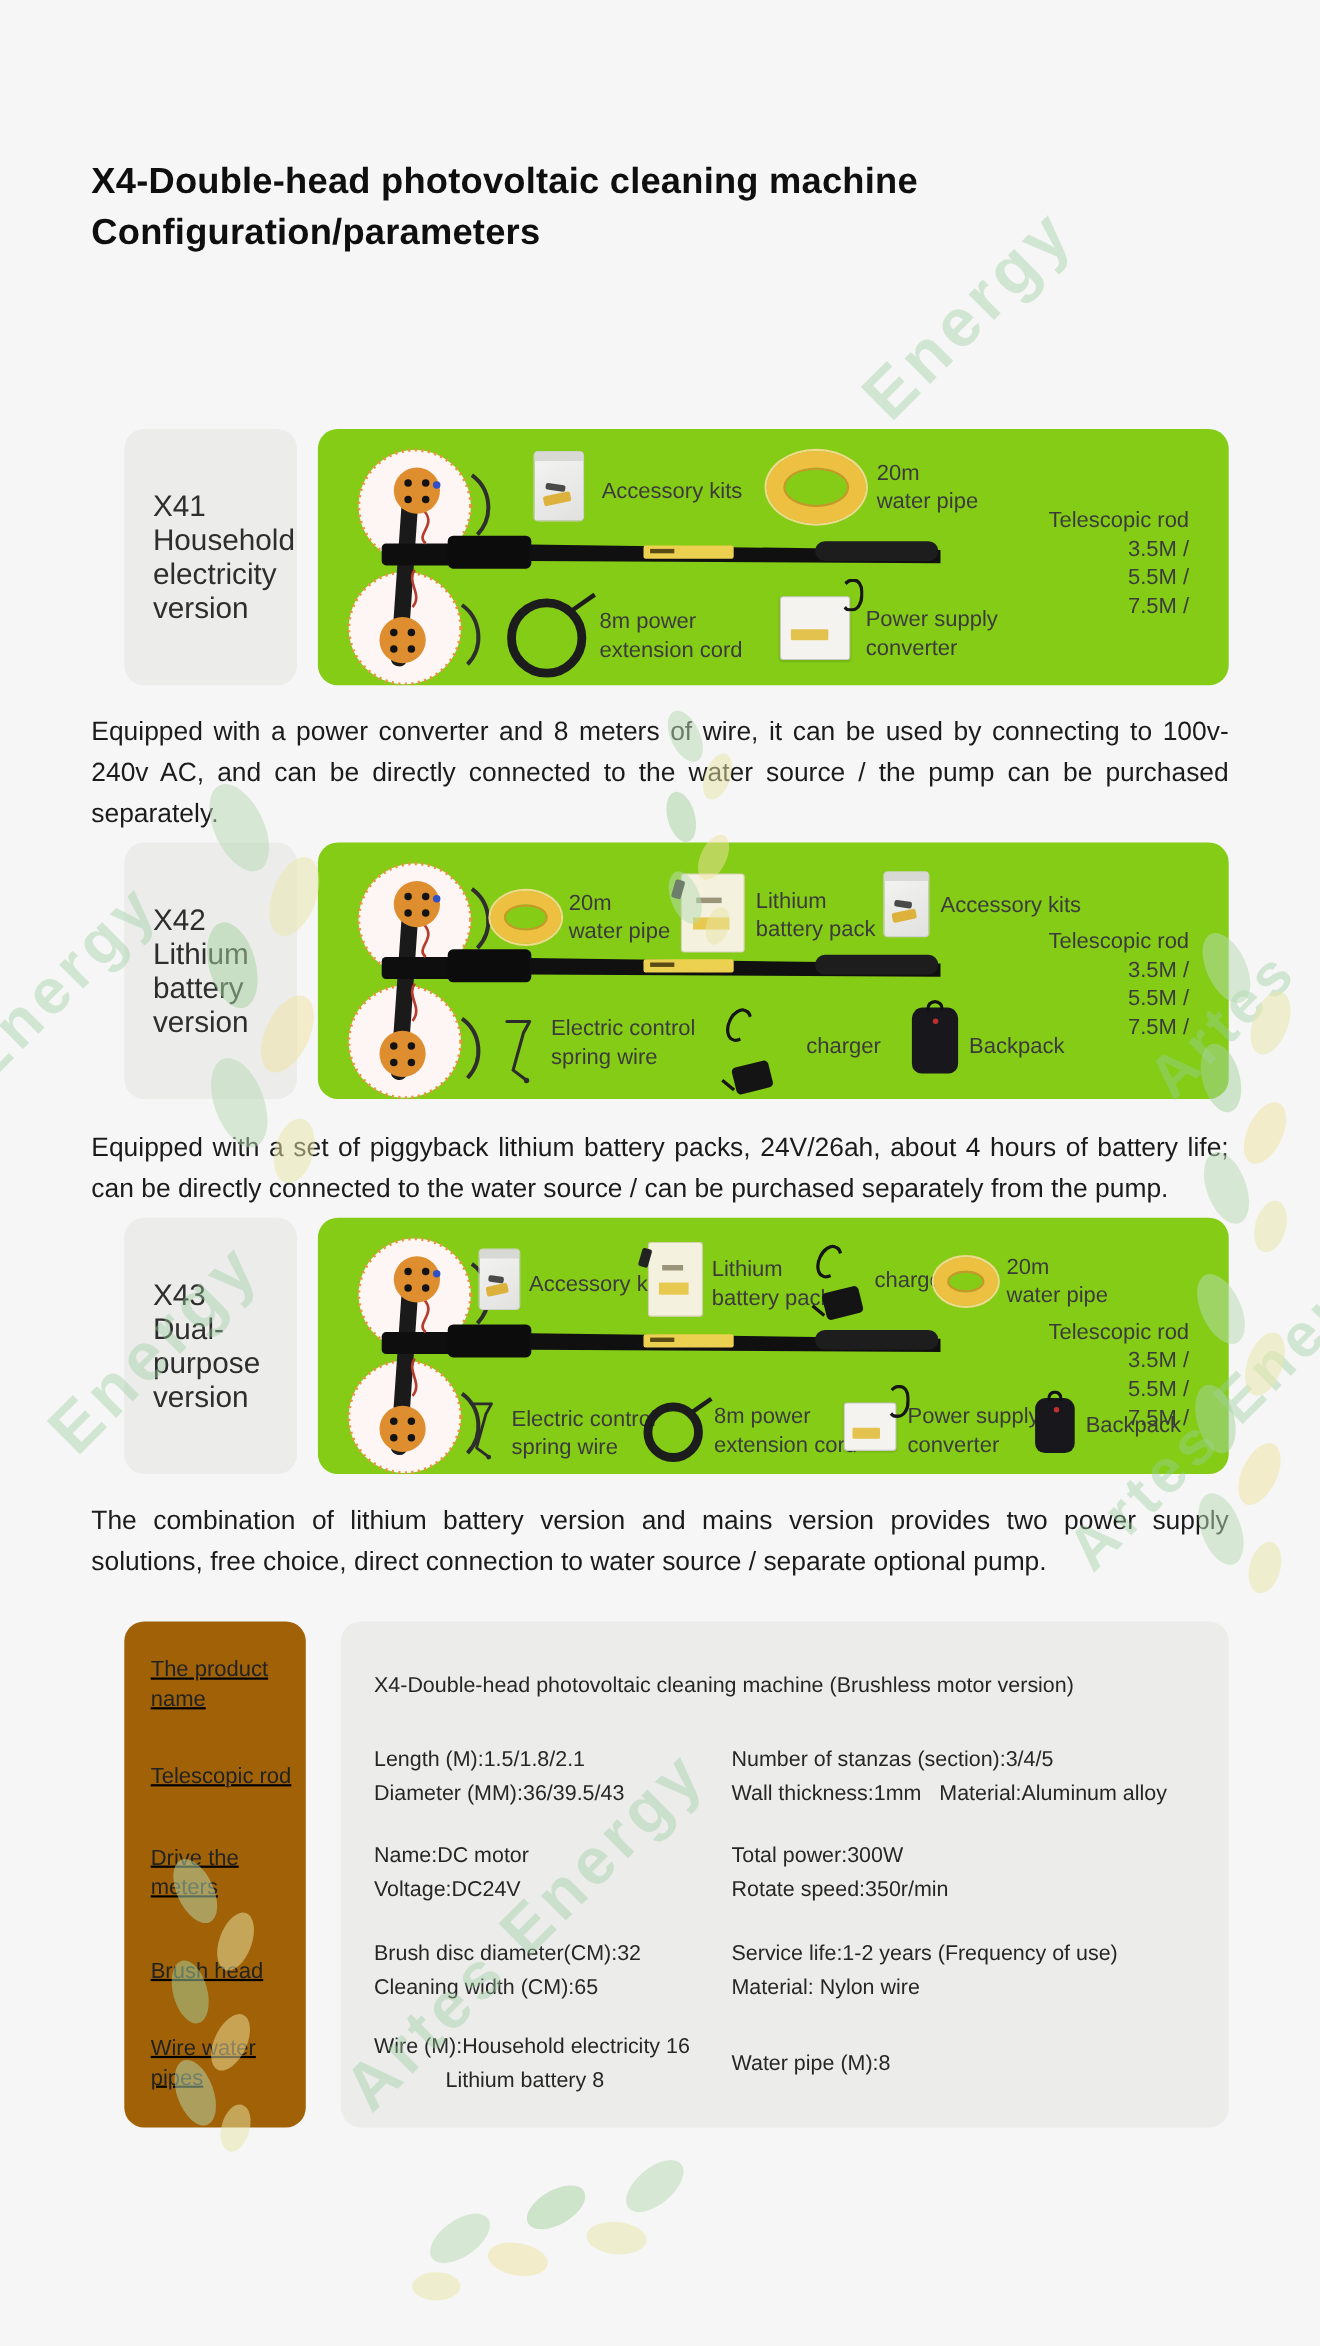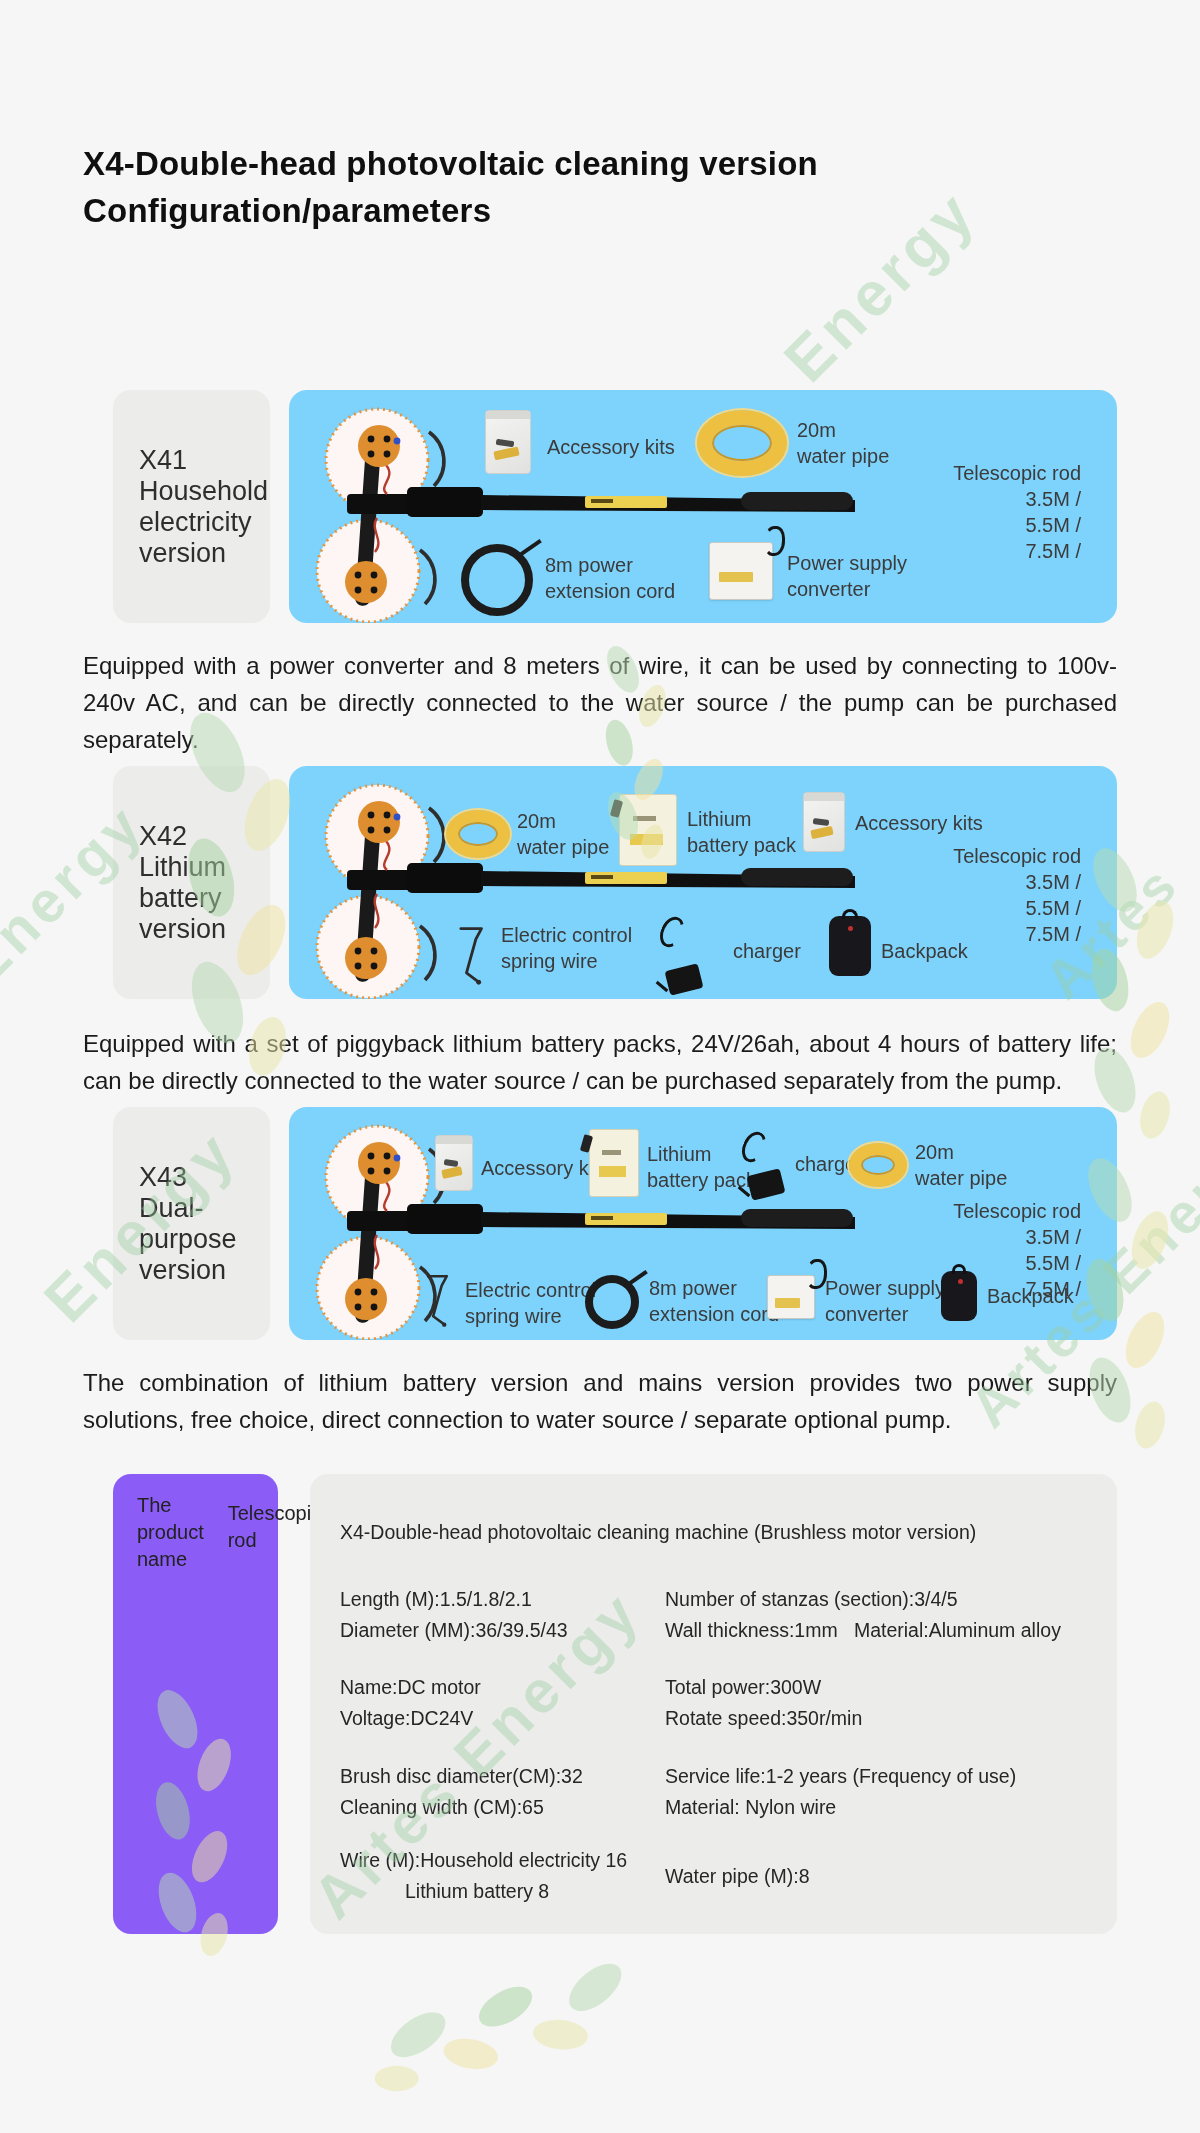--- a/index.html
+++ b/index.html
@@ -12,21 +12,21 @@
   
   .title{padding-top:140px;}
   .title .t{font-size:33px;font-weight:bold;line-height:47px;color:#0f0f0f;letter-spacing:.2px;}
   
   .section{display:flex;margin-left:30px;height:233px;}
   .sec1{margin-top:156px;}
   .sec2{margin-top:8px;}
   .sec3{margin-top:8px;}
   .card{width:157px;flex:none;background:#ececeb;border-radius:18px;display:flex;align-items:center;}
   .card-label{padding-left:26px;font-size:27px;line-height:31px;color:#2e2e2e;white-space:pre-line;}
-  .panel{position:relative;flex:1;margin-left:19px;background:#7dd3fc;border-radius:18px;overflow:hidden;}
+  .panel{position:relative;flex:1;margin-left:19px;background:#84cc16;border-radius:18px;overflow:hidden;}
   .machine{position:absolute;left:0;top:0;width:828px;height:233px;}
   .anno-label{position:absolute;font-size:20px;line-height:26px;color:#3b3b3b;white-space:pre-line;}
   .telescopic{position:absolute;right:36px;text-align:right;font-size:20px;line-height:26px;color:#3b3b3b;}
   
   .para{margin-top:24px;font-size:24px;line-height:37px;color:#1b1b1b;text-align:justify;}
   .para.p2{margin-top:26px;}
   
   .icon{box-sizing:border-box;}
   .i-bag{position:absolute;background:linear-gradient(150deg,#f4f4f3,#e1e1df);border:1px solid #cfcfcc;border-radius:4px;}
   .i-bag i{position:absolute;display:block;}
@@ -47,21 +47,21 @@
   .i-chg{position:absolute;}
   .i-chg .body{position:absolute;left:8px;bottom:0;width:34px;height:25px;background:#141414;border-radius:4px;transform:rotate(-14deg);}
   .i-chg .cord{position:absolute;left:2px;top:0;width:22px;height:32px;border:3px solid #151515;border-right-color:transparent;border-radius:50%;transform:rotate(24deg);box-sizing:border-box;}
   .i-chg .tip{position:absolute;left:-4px;bottom:4px;width:14px;height:3px;background:#151515;transform:rotate(40deg);}
   .i-spring{position:absolute;}
   .i-pack{position:absolute;background:#17171c;border-radius:10px 10px 9px 9px;}
   .i-pack:before{content:"";position:absolute;left:30%;top:-7px;width:40%;height:10px;border:3px solid #101014;border-bottom:none;border-radius:8px 8px 0 0;box-sizing:border-box;}
   .i-pack:after{content:"";position:absolute;left:46%;top:16%;width:5px;height:5px;background:#c03030;border-radius:50%;}
   
   .spec{display:flex;margin-left:30px;margin-top:36px;}
-  .spec-left{width:165px;flex:none;background:#8b5cf6;border-radius:18px;padding:14px 0;display:flex;flex-direction:row;}
+  .spec-left{width:165px;flex:none;background:#a16207;border-radius:18px;padding:14px 0;display:flex;flex-direction:column;text-decoration:underline;}
   .spec-right{flex:1;margin-left:32px;background:#ececeb;border-radius:18px;padding:14px 0 14px 30px;display:flex;flex-direction:column;}
   .rh1{height:88px;}.rh2{height:78px;}.rh3{height:98px;}.rh4{height:80px;}.rh5{height:88px;}
   .spec-lrow{display:flex;align-items:center;padding-left:24px;font-size:20px;color:#222;line-height:27px;}
   .spec-lrow span{white-space:pre-line;}
   .spec-vrow{display:flex;align-items:center;}
   .spec-col{font-size:19.5px;line-height:31px;color:#262626;white-space:pre-wrap;}
   .spec-col.c1{width:325px;flex:none;}
   .spec-col.c2{flex:1;}
   
   .wm{position:absolute;inset:0;pointer-events:none;z-index:6;}
@@ -106,21 +106,21 @@
       <ellipse cx="65" cy="190" rx="16" ry="30" fill="#f0e3a0" transform="rotate(25 65 190)"></ellipse>
       <ellipse cx="30" cy="240" rx="18" ry="34" fill="#b8dcb4" transform="rotate(-20 30 240)"></ellipse>
       <ellipse cx="70" cy="275" rx="14" ry="24" fill="#e9e7a8" transform="rotate(15 70 275)"></ellipse>
     </symbol>
   </defs>
 </svg>
 
 <div class="content">
 
   <div class="title">
-    <div class="t">X4-Double-head photovoltaic cleaning version</div>
+    <div class="t">X4-Double-head photovoltaic cleaning machine</div>
     <div class="t">Configuration/parameters</div>
   </div>
 
   <div class="section sec1">
     <div class="card">
       <div class="card-label">X41
 Household
 electricity version</div>
     </div>
     <div class="panel">

